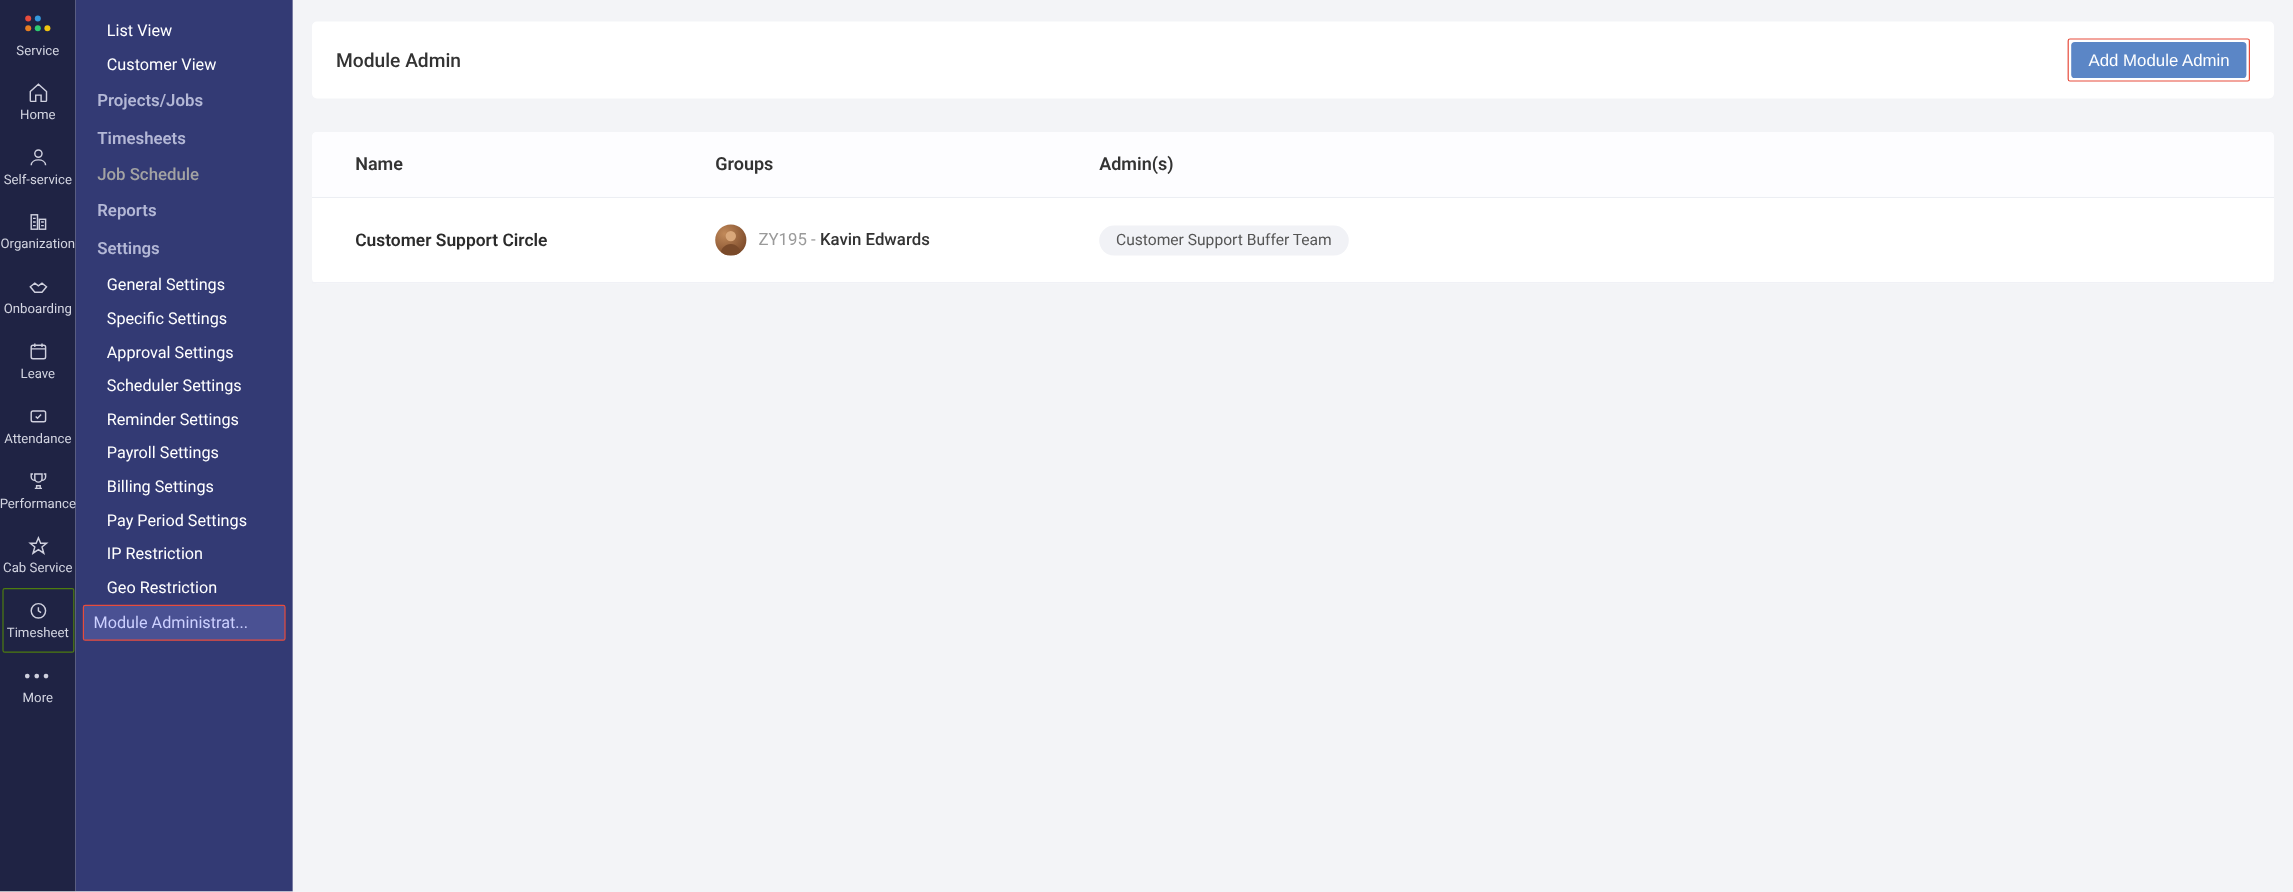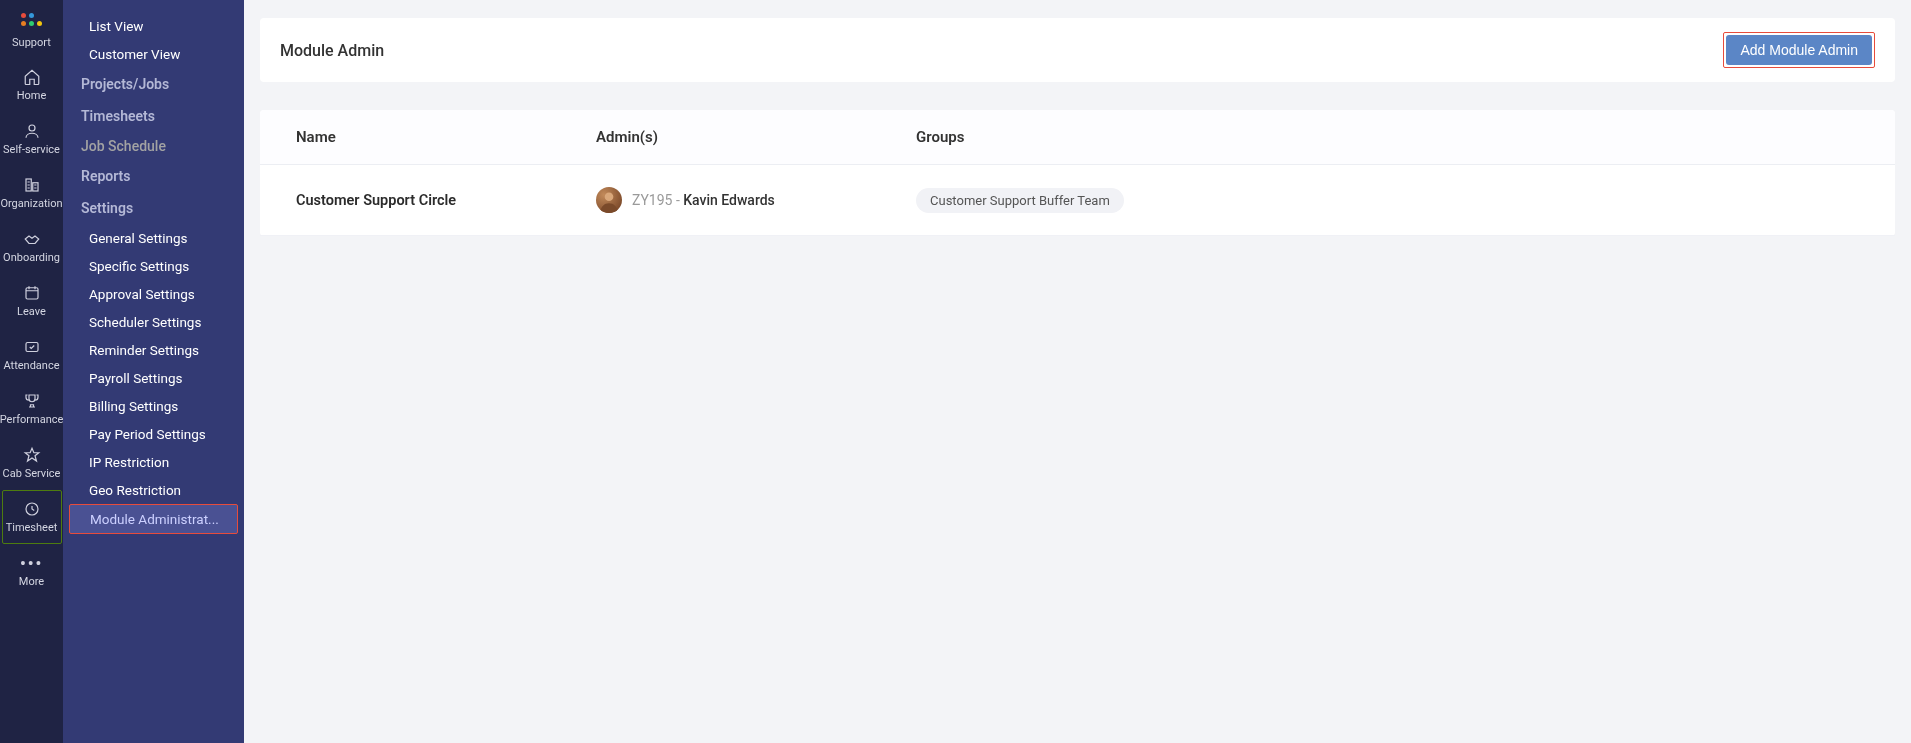--- a/index.html
+++ b/index.html
@@ -74,21 +74,21 @@
       overflow: hidden;
       text-overflow: ellipsis;
     }
     .sb-item.top-level { padding-left:18px; font-weight:500; font-size:14px;}
     .sb-item.selected {
       background: #4a5193;
       color: #ccd0ff;
       border: 1px solid #e74c3c;
       margin: 0 6px;
       border-radius: 2px;
-      padding-left: 20px;
+      padding-left: 8px;
     }
 
     
     .main {
       flex: 1;
       background: #f3f4f7;
       padding: 18px 16px;
       overflow: auto;
     }
     .card {
@@ -160,21 +160,21 @@
 <nav class="icon-rail">
   <div class="rail-item">
     <div class="logo">
       <span style="background:#e74c3c"></span>
         <span style="background:#3498db"></span>
         <span style="background:transparent"></span>
       <span style="background:#e67e22"></span>
         <span style="background:#2ecc71"></span>
         <span style="background:#f1c40f"></span>
     </div>
-    <span class="rail-label">Support</span>
+    <span class="rail-label">Service</span>
   </div>
 
   <div class="rail-item">
     <span class="rail-icon">
       <svg viewBox="0 0 24 24">
           <path d="M3 11l9-8 9 8v10a1 1 0 0 1-1 1h-5v-7h-6v7H4a1 1 0 0 1-1-1z"></path>
         </svg>
     </span>
     <span class="rail-label">Home</span>
   </div>
@@ -292,22 +292,22 @@
   <div class="card header-card">
     <h1 class="page-title">Module Admin</h1>
     <span class="add-btn-wrap">
       <button class="add-btn">Add Module Admin</button>
     </span>
   </div>
 
   <div class="card table-card">
     <div class="table-head">
       <div class="th">Name</div>
+      <div class="th">Groups</div>
       <div class="th">Admin(s)</div>
-      <div class="th">Groups</div>
     </div>
     <div class="table-row" style="position:relative;">
       <div class="cell-name">Customer Support Circle</div>
       <div class="admin-cell">
         <span class="avatar">
           <svg viewBox="0 0 24 24" width="26" height="26">
               <circle cx="12" cy="9" r="4" fill="#d9a77a"></circle>
               <path d="M4 24c0-6 4-9 8-9s8 3 8 9" fill="#7a4a2a"></path>
             </svg>
         </span>

